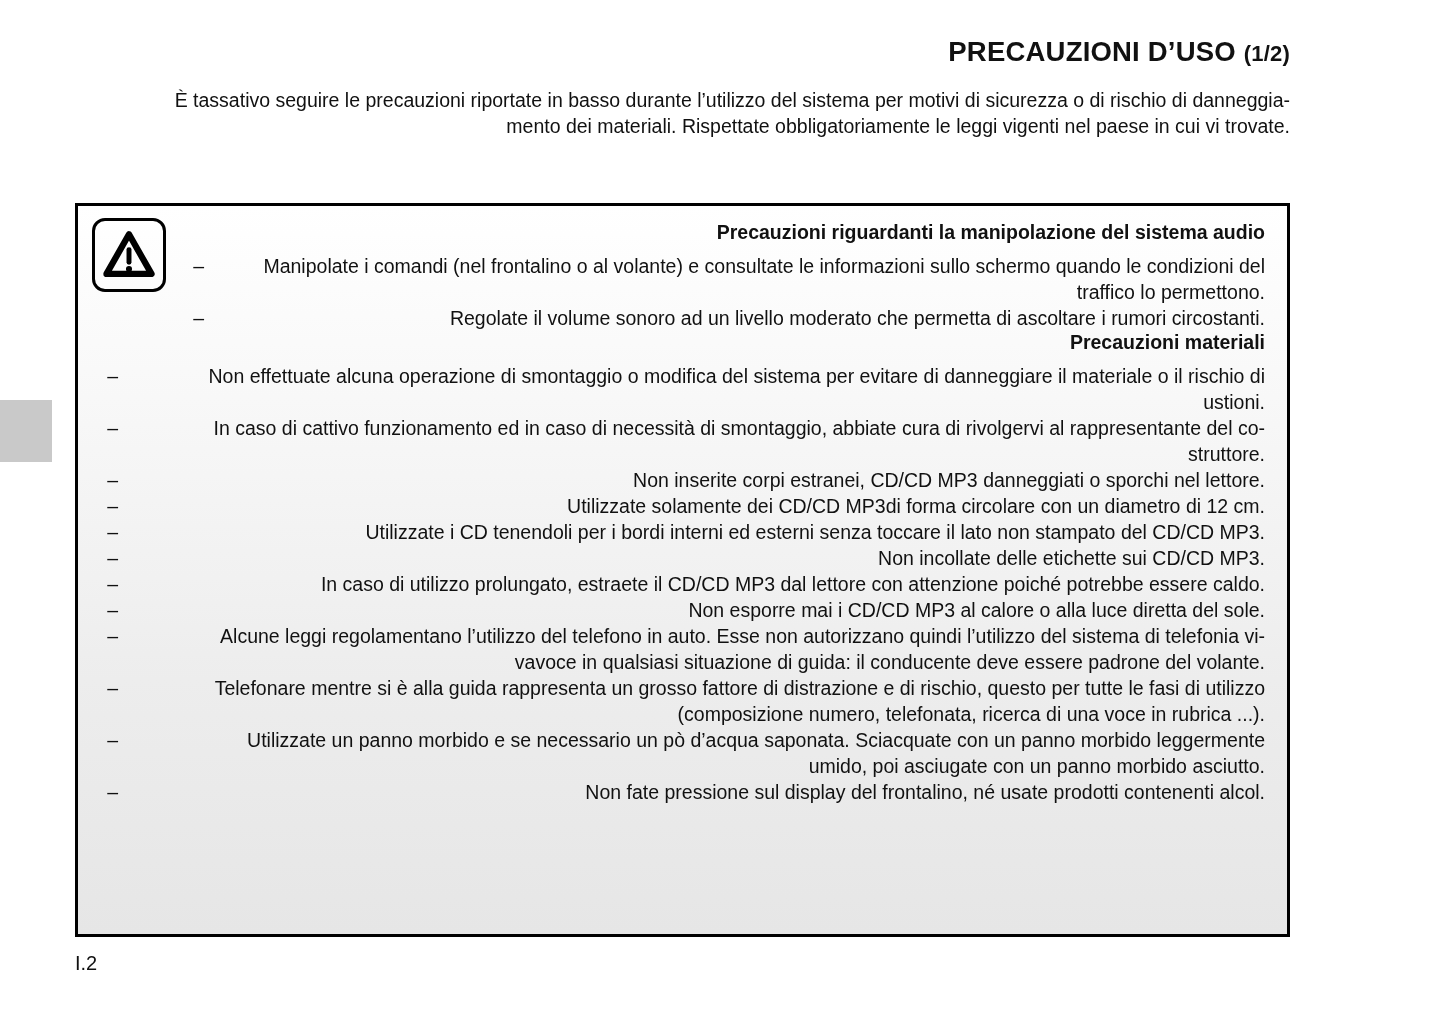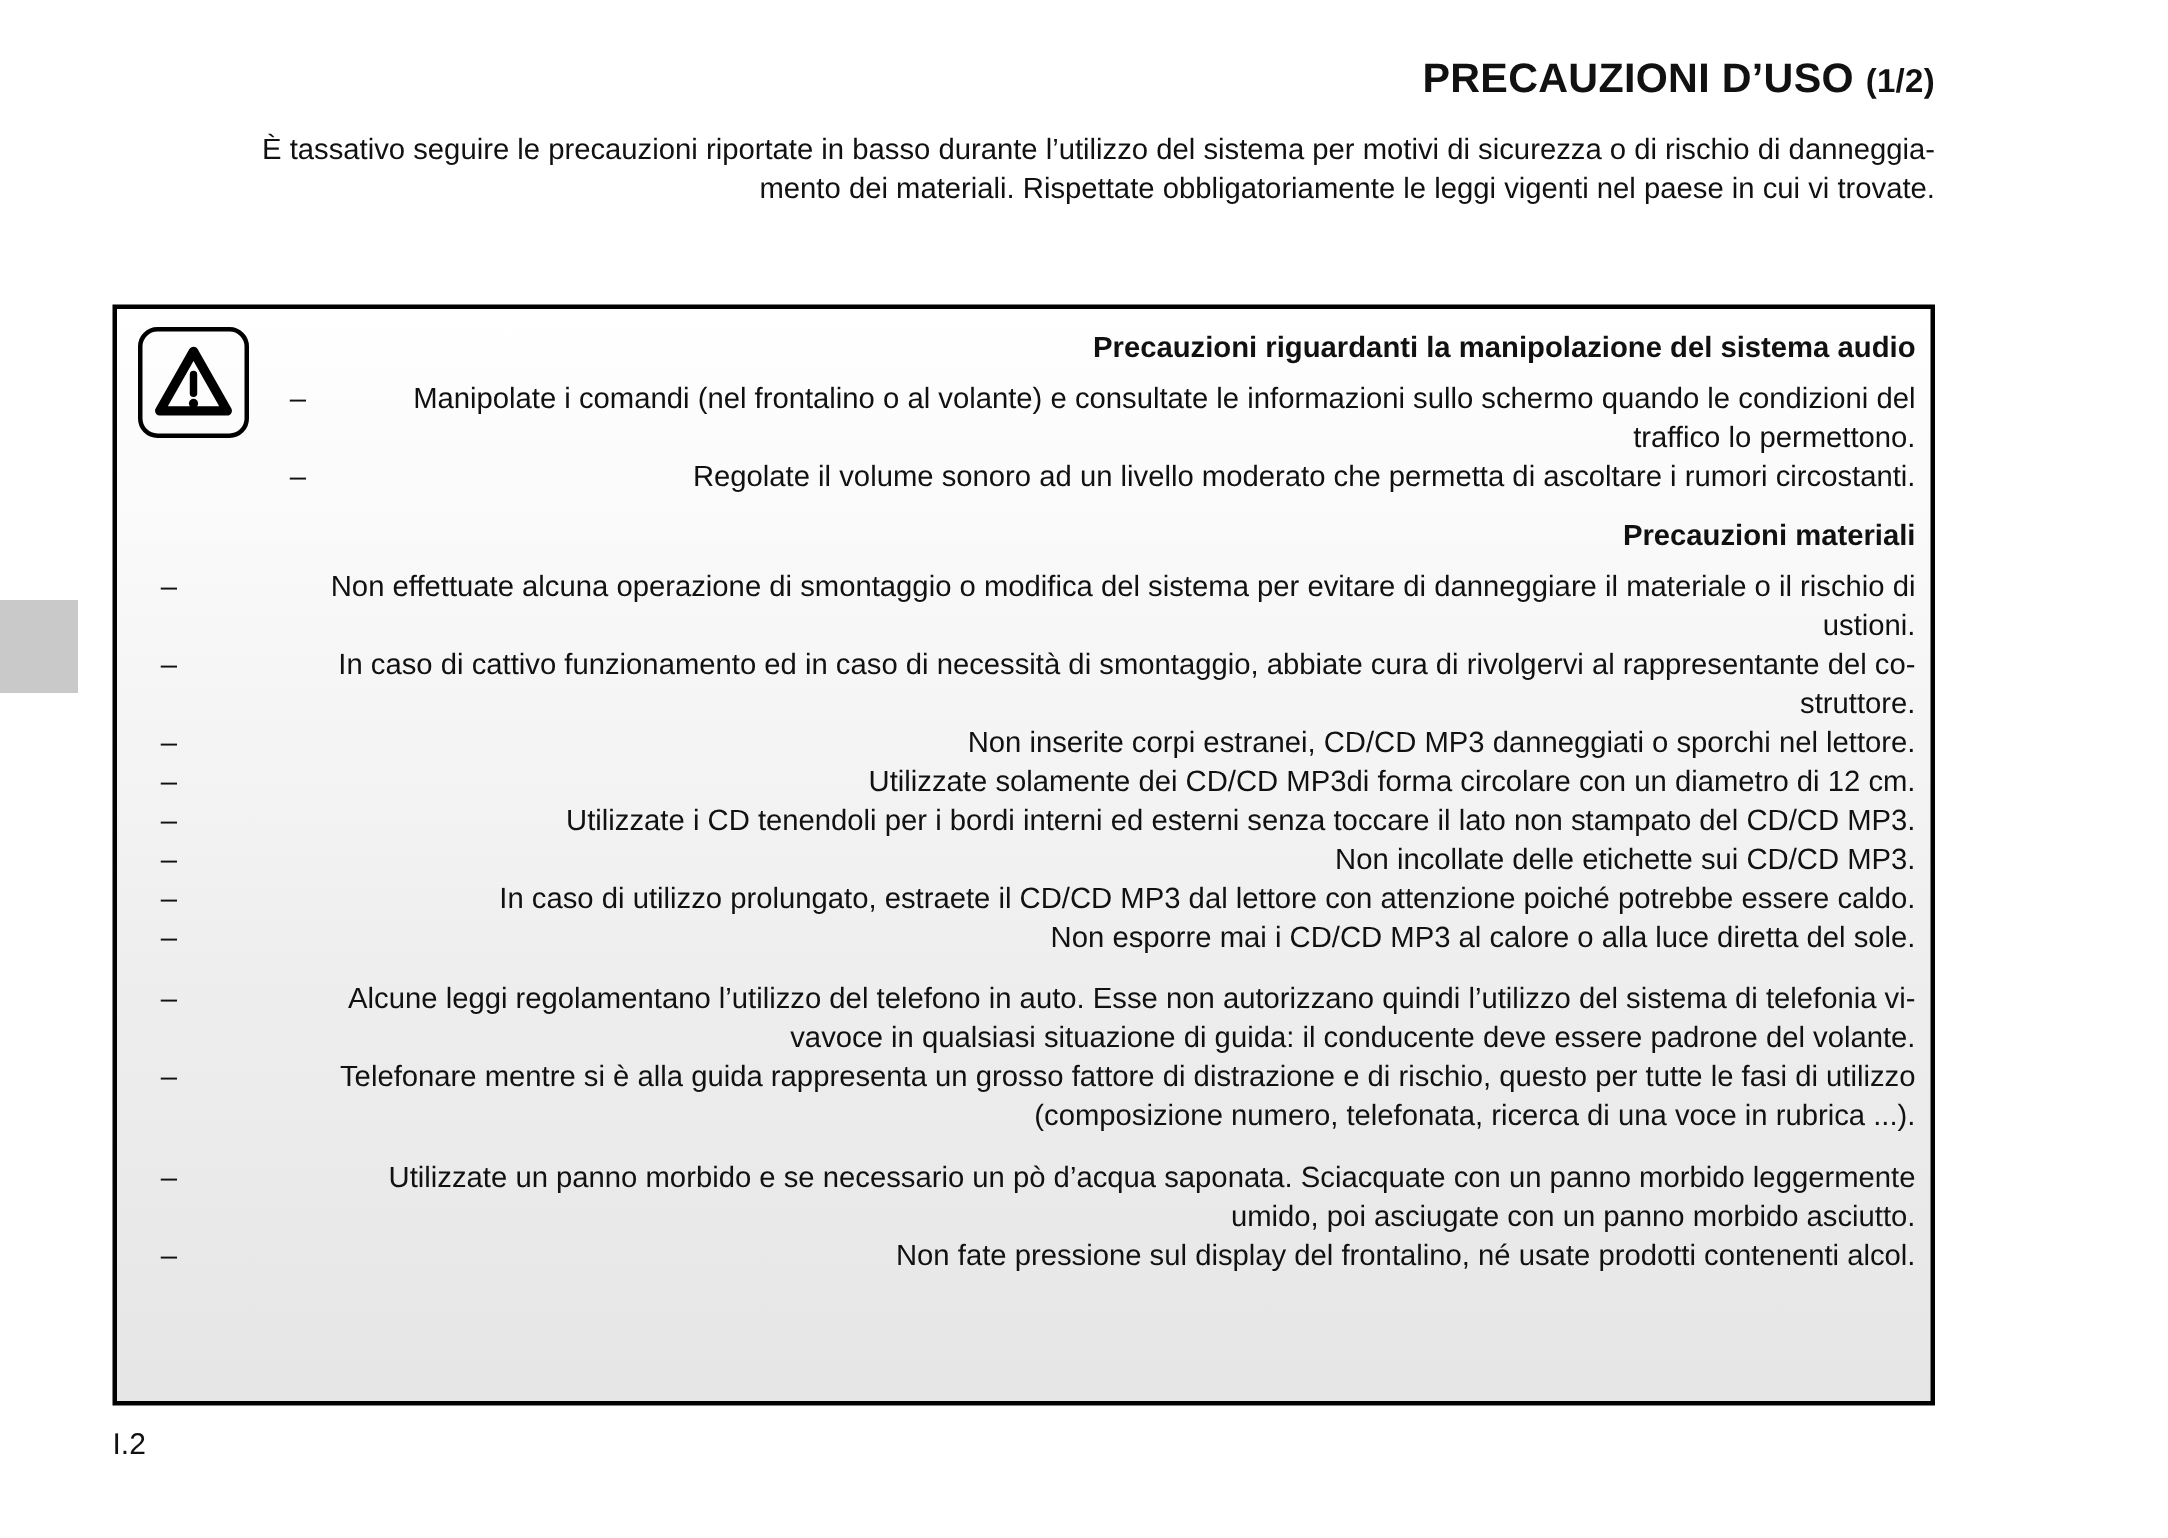--- a/index.html
+++ b/index.html
@@ -47,21 +47,21 @@
     line-height: 26px;
     white-space: pre-line;
   }
   .warning-box {
     box-sizing: border-box;
     margin-top: 64px;
     width: 1215px;
     height: 734px;
     border: 3px solid #000000;
     background: linear-gradient(180deg, #ffffff 0%, #f7f7f7 30%, #ededed 65%, #e6e6e6 100%);
-    padding: 10px 10px 10px 14px;
+    padding: 10px 22px 10px 14px;
   }
   .sec-first {
     display: flex;
     align-items: flex-start;
   }
   .icon-box {
     flex: 0 0 auto;
     box-sizing: border-box;
     width: 74px;
     height: 74px;
@@ -75,21 +75,20 @@
   .sec-first-content {
     flex: 1 1 auto;
     padding-top: 5px;
   }
   h2.sec-heading {
     font-size: 19.5px;
     font-weight: bold;
     margin: 0 0 9px 0;
   }
   .sec {
-    margin-top: 15px;
   }
   .bullets {
     margin: 0;
   }
   .bullet {
     display: flex;
     font-size: 19.5px;
     line-height: 26px;
   }
   .bullet .dash {

